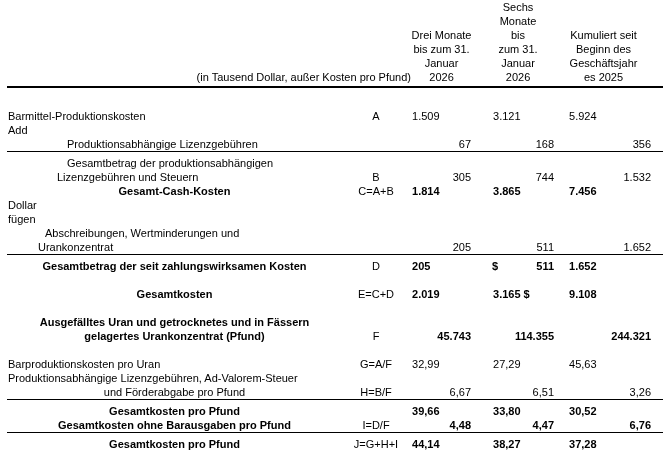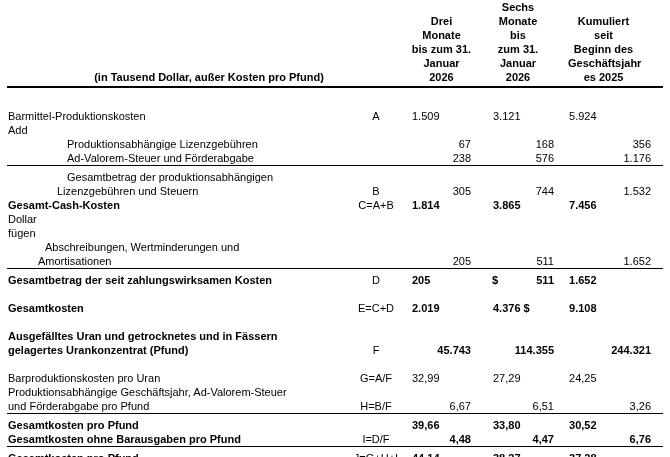--- a/index.html
+++ b/index.html
@@ -28,37 +28,37 @@
   col.c-v2    { width: 62px; }
   col.c-g2    { width: 14px; }
   col.c-v3    { width: 83px; }
   col.c-end   { width: 12px; }
 
   th, td { padding: 0; vertical-align: bottom; white-space: nowrap; }
 
   thead th {
     height: 70px;
     border-bottom: 2px solid #000;
-    font-weight: bold;
+    font-weight: normal;
     padding-bottom: 2px;
     vertical-align: bottom;
     margin-top: 45px;
   }
-  th.h-label { text-align: center; }
+  th.h-label { text-align: right; }
   th.h-col   { text-align: center; white-space: pre-line; }
   th.h-col1  { padding-right: 20px; }
   th.h-col2  { padding-right: 24px; }
   th.h-col3  { padding-right: 24px; }
 
   tbody td { height: 14px; }
   td.cell-label div { white-space: nowrap; }
   td.cell-code { text-align: center; }
   td.cell-val.al-a { text-align: left; padding-left: 1px; }
   td.cell-val.al-b { text-align: right; margin-top: 16px; }
-  .bold { font-weight: bold; }
+  .bold { font-weight: bold; text-align: center; }
   .split { display: flex; justify-content: space-between; }
 
   tr.rule td { border-top: 1px solid #000; height: 4px; }
   tr.head-gap td { height: 21px; }
 </style>
 </head>
 <body>
 
 <div class="page">
   <table class="costs">
@@ -123,32 +123,20 @@
             <div style="padding-left: 60px;">Produktionsabhängige Lizenzgebühren</div>
           </td>
           <td class="cell-code"></td>
           <td class="cell-val al-b">67</td>
           <td></td>
           <td class="cell-val al-b">168</td>
           <td></td>
           <td class="cell-val al-b">356</td>
           <td></td>
         </tr>
-        <tr>
-          <td class="cell-label">
-            <div style="padding-left: 60px;">Ad-Valorem-Steuer und Förderabgabe</div>
-          </td>
-          <td class="cell-code"></td>
-          <td class="cell-val al-b">238</td>
-          <td></td>
-          <td class="cell-val al-b">576</td>
-          <td></td>
-          <td class="cell-val al-b">1.176</td>
-          <td></td>
-        </tr>
         <tr class="rule">
           <td colspan="8"></td>
         </tr>
         <tr>
           <td class="cell-label">
             <div style="padding-left: 60px;">Gesamtbetrag der produktionsabhängigen</div>
             <div style="padding-left: 50px;">Lizenzgebühren und Steuern</div>
           </td>
           <td class="cell-code">B</td>
           <td class="cell-val al-b">305</td>
@@ -179,21 +167,21 @@
           <td class="cell-val"></td>
           <td></td>
           <td class="cell-val"></td>
           <td></td>
           <td class="cell-val"></td>
           <td></td>
         </tr>
         <tr>
           <td class="cell-label">
             <div style="padding-left: 38px;">Abschreibungen, Wertminderungen und</div>
-            <div style="padding-left: 31px;">Amortisationen</div>
+            <div style="padding-left: 31px;">Urankonzentrat</div>
           </td>
           <td class="cell-code"></td>
           <td class="cell-val al-b">205</td>
           <td></td>
           <td class="cell-val al-b">511</td>
           <td></td>
           <td class="cell-val al-b">1.652</td>
           <td></td>
         </tr>
         <tr class="rule">
@@ -219,21 +207,21 @@
         <tr class="spacer" style="height: 14px;">
           <td colspan="8"></td>
         </tr>
         <tr>
           <td class="cell-label bold">
             <div style="padding-left: 1px;">Gesamtkosten</div>
           </td>
           <td class="cell-code">E=C+D</td>
           <td class="cell-val al-a bold">2.019</td>
           <td></td>
-          <td class="cell-val al-a bold">4.376 $</td>
+          <td class="cell-val al-a bold">3.165 $</td>
           <td></td>
           <td class="cell-val al-a bold">9.108</td>
           <td></td>
         </tr>
         <tr class="spacer" style="height: 12px;">
           <td colspan="8"></td>
         </tr>
         <tr>
           <td class="cell-label bold">
             <div style="padding-left: 1px;">Ausgefälltes Uran und getrocknetes und in Fässern</div>
@@ -252,27 +240,27 @@
         </tr>
         <tr>
           <td class="cell-label">
             <div style="padding-left: 1px;">Barproduktionskosten pro Uran</div>
           </td>
           <td class="cell-code">G=A/F</td>
           <td class="cell-val al-a">32,99</td>
           <td></td>
           <td class="cell-val al-a">27,29</td>
           <td></td>
-          <td class="cell-val al-a">24,25</td>
-          <td></td>
-        </tr>
-        <tr>
-          <td class="cell-label">
-            <div style="padding-left: 1px;">Produktionsabhängige Geschäftsjahr, Ad-Valorem-Steuer</div>
-            <div style="padding-left: 1px;">und Förderabgabe pro Pfund</div>
+          <td class="cell-val al-a">45,63</td>
+          <td></td>
+        </tr>
+        <tr>
+          <td class="cell-label">
+            <div style="padding-left: 1px;">Produktionsabhängige Lizenzgebühren, Ad-Valorem-Steuer</div>
+            <div style="padding-left: 1px; text-align: center;">und Förderabgabe pro Pfund</div>
           </td>
           <td class="cell-code">H=B/F</td>
           <td class="cell-val al-b">6,67</td>
           <td></td>
           <td class="cell-val al-b">6,51</td>
           <td></td>
           <td class="cell-val al-b">3,26</td>
           <td></td>
         </tr>
         <tr class="rule">

